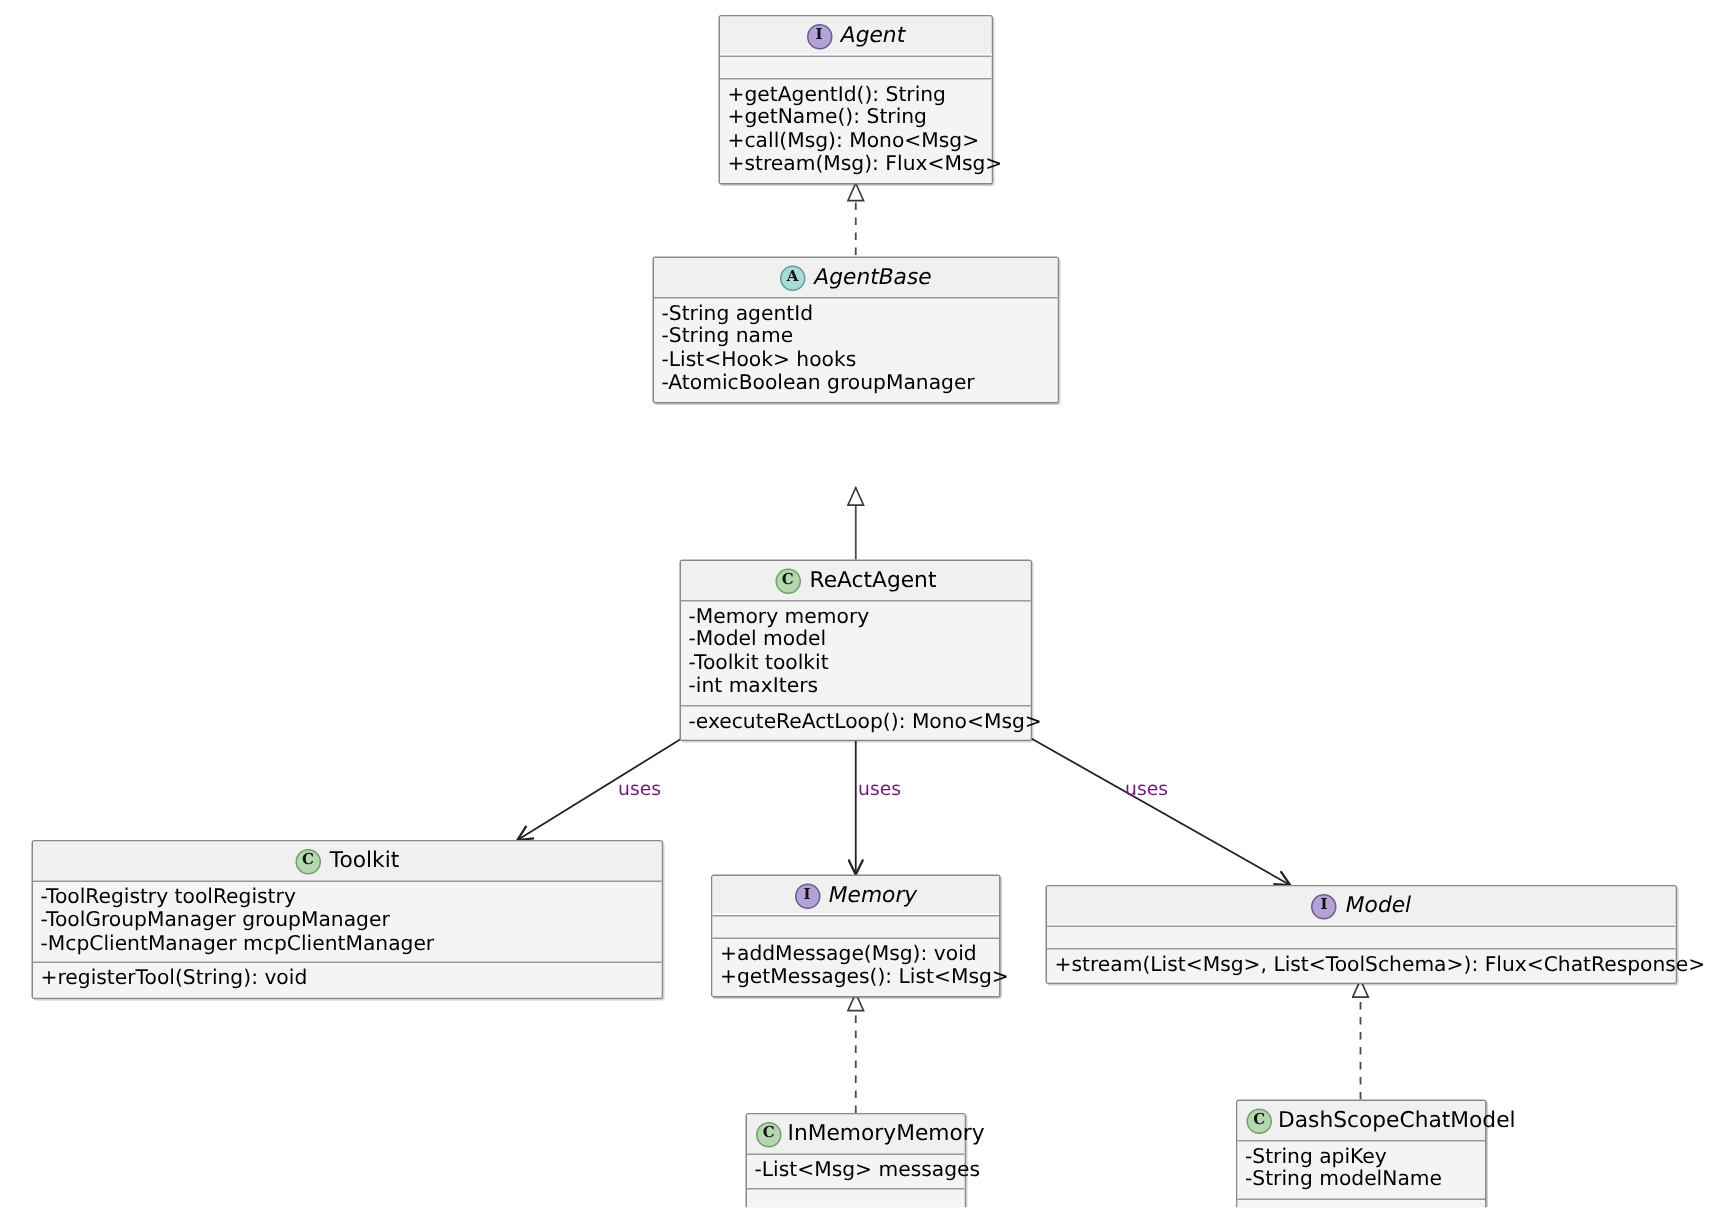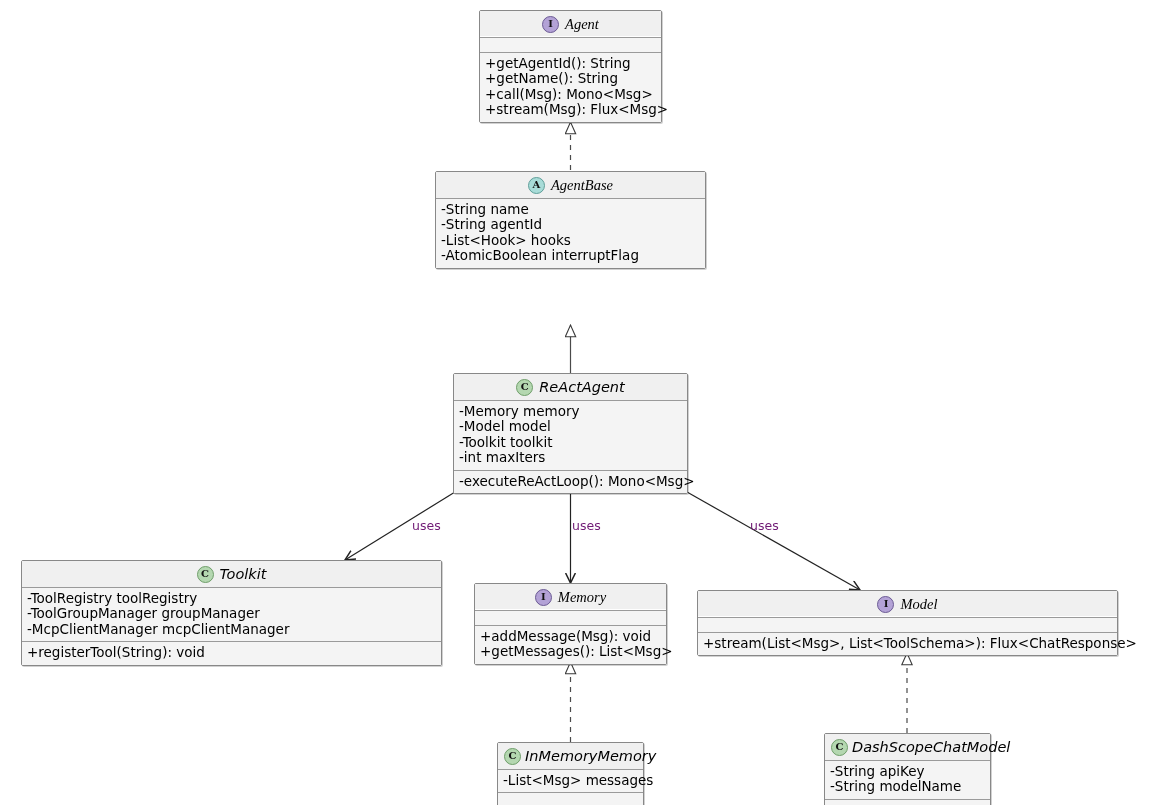--- a/index.html
+++ b/index.html
@@ -67,23 +67,22 @@
   }
   .stereo.cls {
     background: #b4d7b0;
     border: 1px solid #6f9e6a;
     color: #111111;
   }
   .uml-title {
     font-size: 14.5px;
     color: #000000;
     white-space: nowrap;
-    font-style: italic;
-  }
-  .uml-title.ital { font-style: italic; font-family: Liberation Serif, serif; }
+  }
+  .uml-title.ital { font-style: italic; }
   .compartment {
     padding: 3px 16px 4px 5px;
     background: #f4f4f4;
   }
   .compartment + .compartment {
     border-top: 1px solid #9a9a9a;
   }
   .compartment.empty {
     height: 14px;
     padding: 0;
@@ -158,24 +157,24 @@
       <div class="member">+stream(Msg): Flux&lt;Msg&gt;</div>
     </div>
   </div>
 
   <div class="uml-box" style="left:435px; top:171px; width:271px;">
     <div class="uml-header">
       <span class="stereo abst">A</span>
       <span class="uml-title ital">AgentBase</span>
     </div>
     <div class="compartment">
+      <div class="member">-String agentId</div>
       <div class="member">-String name</div>
-      <div class="member">-String agentId</div>
       <div class="member">-List&lt;Hook&gt; hooks</div>
-      <div class="member">-AtomicBoolean interruptFlag</div>
+      <div class="member">-AtomicBoolean groupManager</div>
     </div>
   </div>
 
   <div class="uml-box" style="left:453px; top:373px; width:235px;">
     <div class="uml-header">
       <span class="stereo cls">C</span>
       <span class="uml-title">ReActAgent</span>
     </div>
     <div class="compartment">
       <div class="member">-Memory memory</div>

